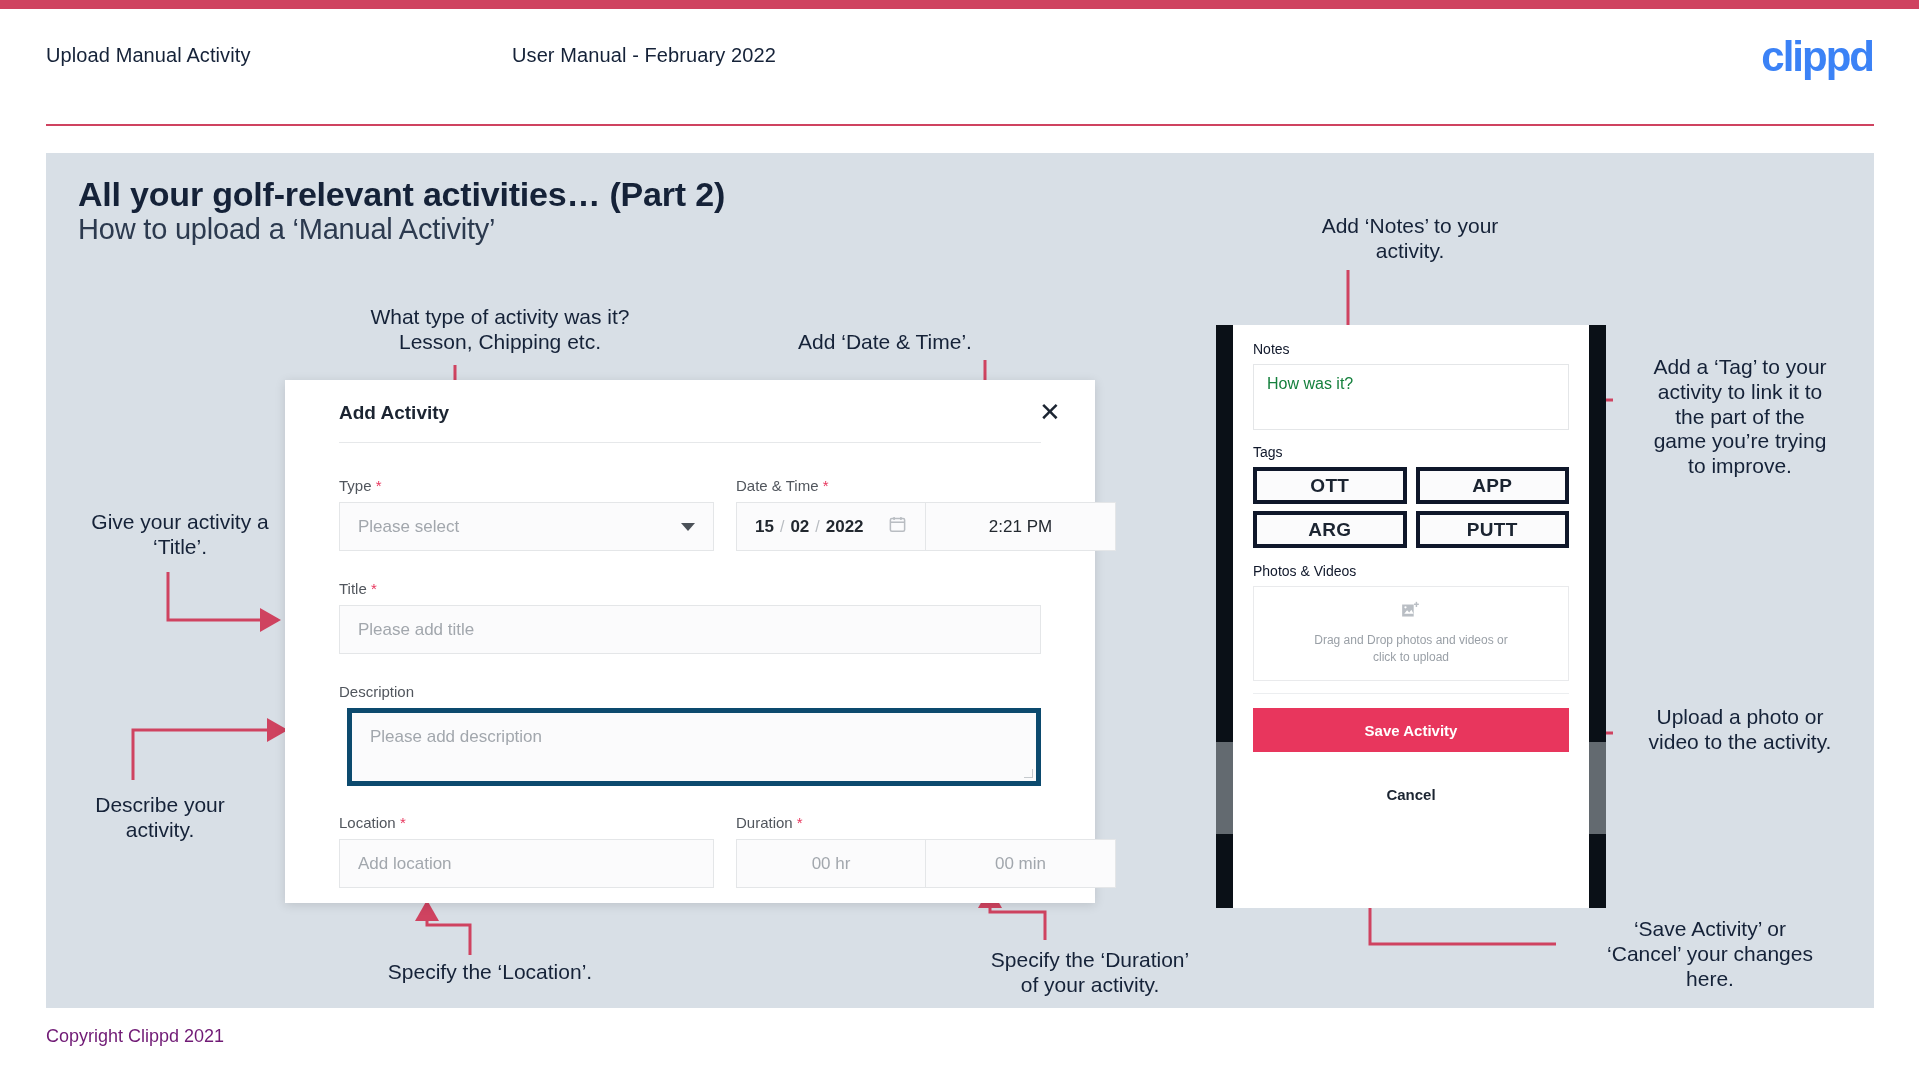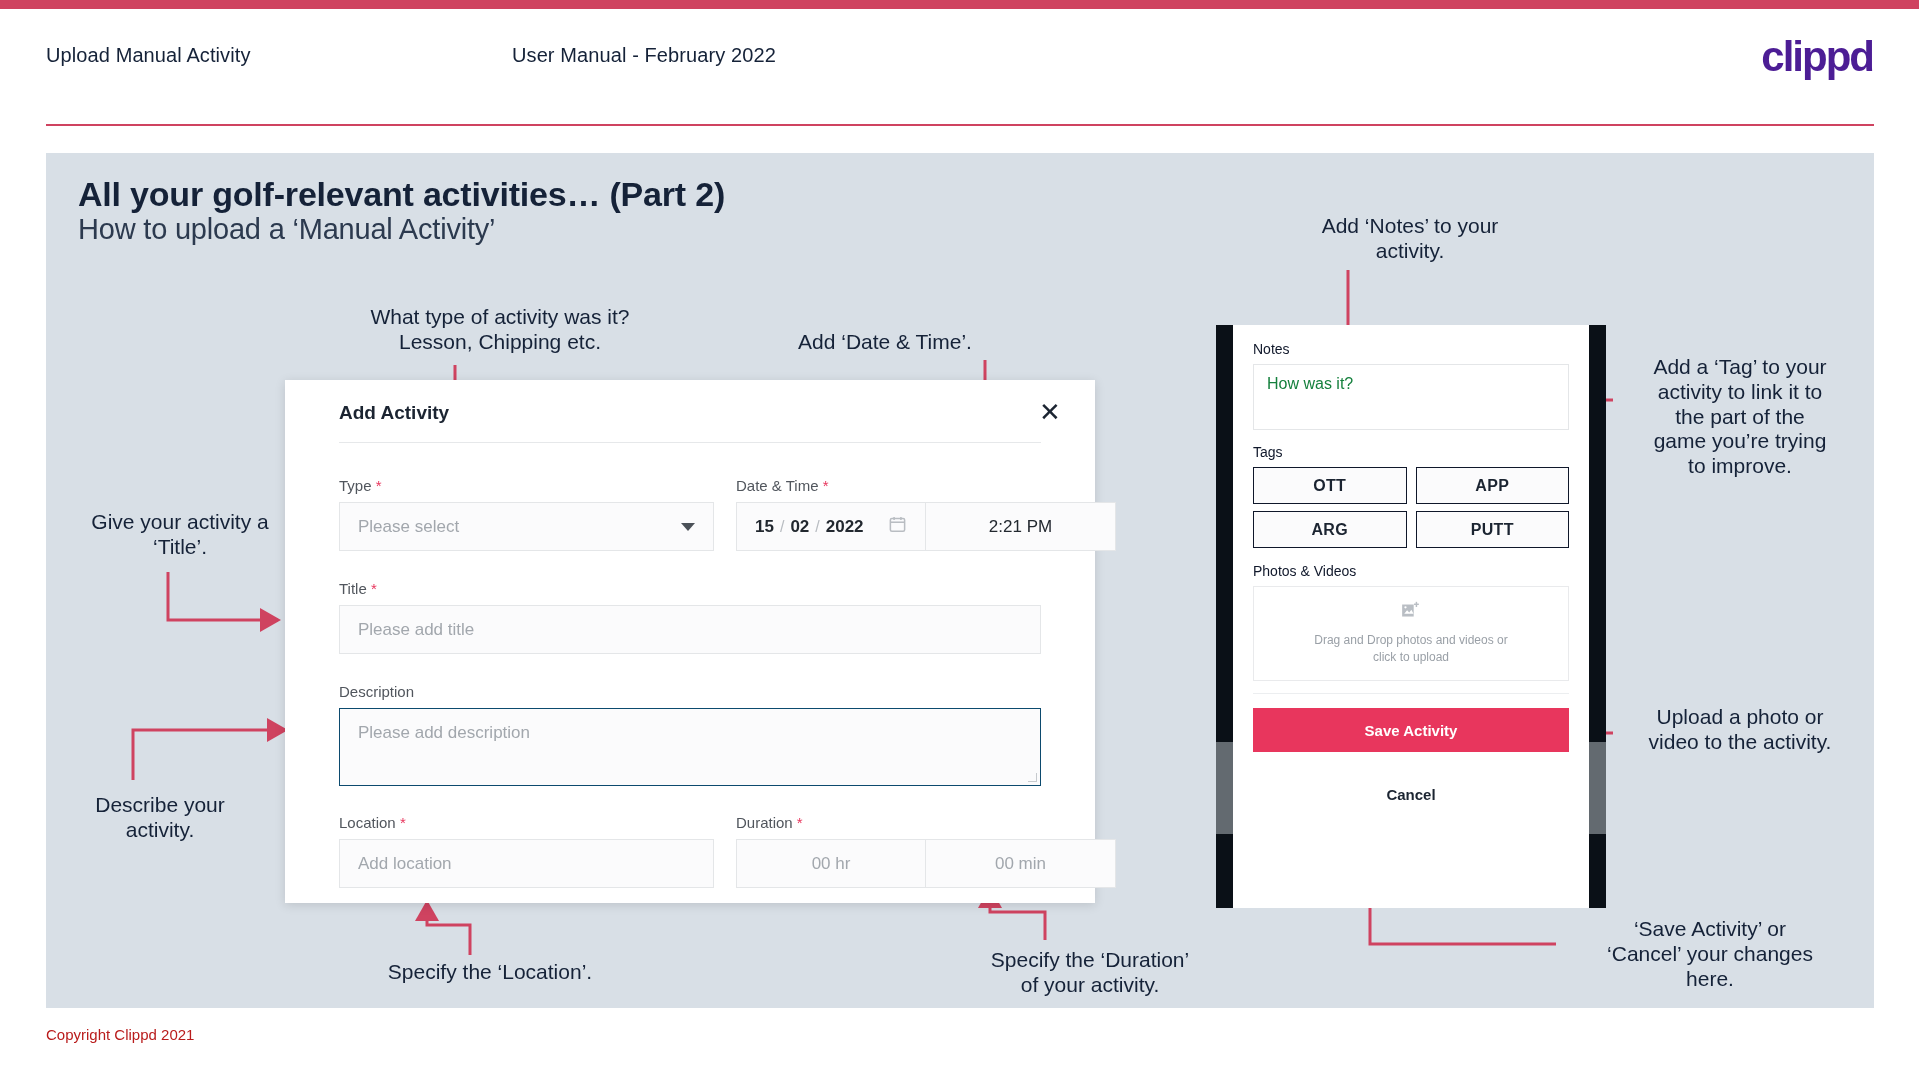--- a/index.html
+++ b/index.html
@@ -19,21 +19,21 @@
   .hdr-title {
     position:absolute; left:46px; top:44px;
     font-size:20px; color:#152238; font-weight:400; letter-spacing:.1px;
   }
   .hdr-sub {
     position:absolute; left:512px; top:44px;
     font-size:20px; color:#152238; font-weight:400; letter-spacing:.1px;
   }
   .logo {
     position:absolute; right:46px; top:36px;
-    font-size:42px; font-weight:700; color:#4c1d95;
+    font-size:42px; font-weight:700; color:#3b82f6;
     letter-spacing:-2.0px; line-height:1;
   }
   .hdr-rule {
     position:absolute; left:46px; top:124px; width:1828px; height:2px;
     background:#cf4360;
   }
 
   
   .slide {
     position:absolute; left:46px; top:153px; width:1828px; height:855px;
@@ -43,21 +43,21 @@
     position:absolute; left:32px; top:22px;
     font-size:34px; font-weight:700; color:#152238; letter-spacing:-.2px;
   }
   .slide-subtitle {
     position:absolute; left:32px; top:60px;
     font-size:29px; font-weight:400; color:#2c3a4f; letter-spacing:-.2px;
   }
 
   .copyright {
     position:absolute; left:46px; top:1026px;
-    font-size:15px; color:#b91c1c;
+    font-size:18px; color:#701a75;
   }
 
   
   .anno {
     position:absolute;
     font-size:21px; line-height:1.18;
     color:#152238; text-align:center;
     font-weight:400;
   }
 
@@ -102,22 +102,22 @@
     border-left:7px solid transparent; border-right:7px solid transparent;
     border-top:8px solid #4b5158;
   }
 
   .date-box { width:190px; justify-content:center; gap:0; }
   .date-seg { font-weight:700; color:#22282f; font-size:17px; }
   .date-sep { color:#b9bdc2; font-size:16px; padding:0 6px; }
   .cal-ico { margin-left:auto; }
 
   .textarea {
-    background:#fbfbfc; border:1px solid #0c4a6e; height:78px;
-    padding:14px 18px; font-size:17px; color:#a2a7ad; position:relative;
+    background:#fbfbfc; border:5px solid #0c4a6e; height:78px;
+    padding:14px 18px; font-size:17px; color:#a2a7ad; position:relative;margin-left:8px;
   }
   .textarea .resizer{
     position:absolute; right:3px; bottom:3px; width:9px; height:9px;
     border-right:1px solid #c6cace; border-bottom:1px solid #c6cace;
   }
 
   
   .phone {
     position:absolute; left:1216px; top:325px; width:390px; height:583px;
   }
@@ -138,23 +138,23 @@
   }
   .p-label { font-size:14px; color:#0f172a; margin-bottom:7px; }
   .p-notes {
     border:1px solid #e4e6e8; height:66px; background:#fff;
     font-size:16px; color:#15803d; padding:10px 13px;
   }
   .tags-grid {
     display:grid; grid-template-columns:1fr 1fr; gap:7px 9px;
   }
   .tag-btn {
-    border:1px solid #0f172a; background:#fbfbfc; height:37px;
+    border:4px solid #0f172a; background:#fbfbfc; height:37px;
     display:flex; align-items:center; justify-content:center;
-    font-size:16px; font-weight:700; color:#1b2431; letter-spacing:.3px;
+    font-size:19px; font-weight:700; color:#1b2431; letter-spacing:.3px;
   }
   .dropzone {
     border:1px solid #e9eaec; height:95px; background:#fff;
     display:flex; flex-direction:column; align-items:center; justify-content:center;
     gap:7px;
   }
   .dz-text { font-size:12px; color:#9aa0a7; text-align:center; line-height:1.45; }
   .p-divider { height:1px; background:#eceef0; margin:12px 0 14px 0; }
   .save-btn {
     background:#e8365d; height:44px; display:flex; align-items:center; justify-content:center;

